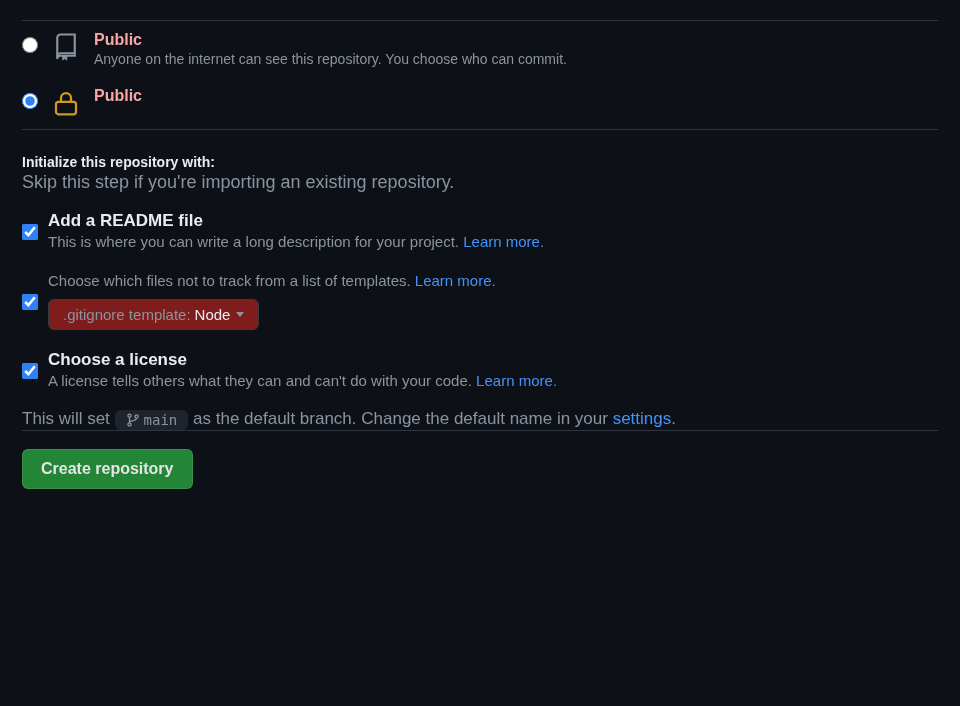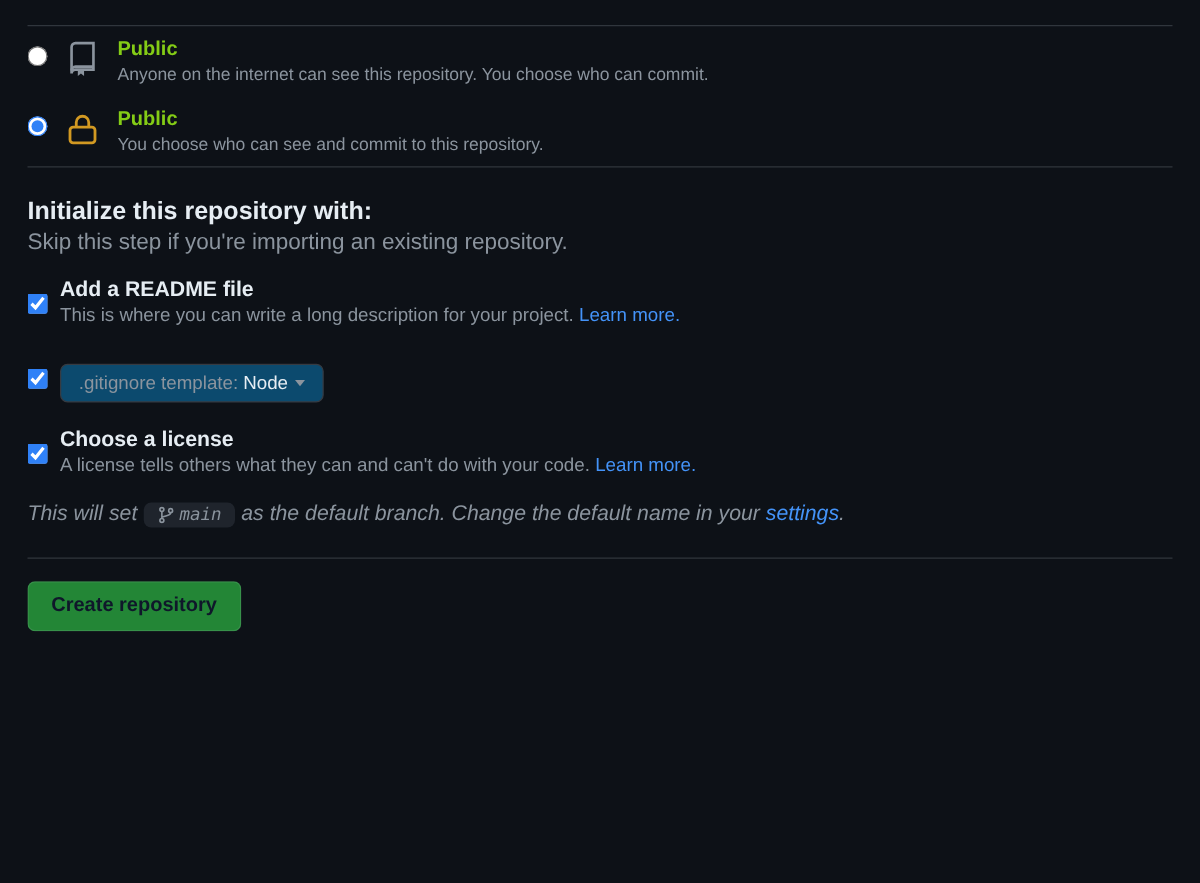--- a/index.html
+++ b/index.html
@@ -35,29 +35,29 @@
     margin-right: 12px;
     display: flex;
     align-items: center;
     justify-content: center;
     flex-shrink: 0;
   }
   .radio-text { flex: 1; }
   .radio-title {
     font-size: 16px;
     font-weight: 600;
-    color: #84cc16;
+    color: #fca5a5;
     margin-bottom: 2px;
   }
   .radio-desc {
     font-size: 14px;
     color: #8b949e;
   }
   .section-title {
-    font-size: 20px;
+    font-size: 14px;
     font-weight: 700;
     color: #e6edf3;
     margin-top: 24px;
     margin-bottom: 2px;
   }
   .section-sub {
     font-size: 18px;
     color: #8b949e;
     margin-bottom: 18px;
   }
@@ -85,21 +85,21 @@
     color: #8b949e;
     margin-top: 2px;
   }
   .check-desc a, .note a {
     color: #4493f8;
     text-decoration: none;
   }
   .btn-select {
     display: inline-flex;
     align-items: center;
-    background: #0c4a6e;
+    background: #7f1d1d;
     border: 1px solid #363b42;
     color: #c9d1d9;
     font-size: 15px;
     padding: 6px 14px;
     border-radius: 6px;
     margin-top: 10px;
     cursor: pointer;
   }
   .btn-select .label { color: #8b949e; margin-right: 4px; }
   .btn-select .value { color: #e6edf3; font-weight: 500; }
@@ -107,38 +107,36 @@
     margin-left: 6px;
     width: 0; height: 0;
     border-left: 4px solid transparent;
     border-right: 4px solid transparent;
     border-top: 5px solid #8b949e;
   }
   .note {
     font-size: 17px;
     color: #8b949e;
     margin-top: 8px;
-    margin-bottom: 24px;
-    font-style: italic;
   }
   .branch-pill {
     display: inline-flex;
     align-items: center;
     background: #1f242c;
     border-radius: 6px;
     padding: 2px 11px;
     color: #8b949e;
     font-family: ui-monospace, SFMono-Regular, Menlo, monospace;
     font-size: 14px;
     vertical-align: middle;
   }
   .branch-pill svg { margin-right: 4px; }
   .btn-primary {
     background: #238636;
-    color: #0f172a;
+    color: #e5e5e5;
     border: 1px solid rgba(240,246,252,0.1);
     font-size: 16px;
     font-weight: 600;
     padding: 10px 18px;
     border-radius: 6px;
     cursor: pointer;
   }
 </style>
 </head>
 <body>
@@ -165,21 +163,20 @@
 <div class="radio-row">
   <input type="radio" name="vis" class="radio-input" checked="" style="">
   <span class="radio-icon">
     <svg width="30" height="30" viewBox="0 0 24 24" fill="none" stroke="#d29922" stroke-width="1.8">
       <rect x="4" y="11" width="16" height="10" rx="2"></rect>
       <path d="M8 11V8a4 4 0 0 1 8 0v3"></path>
     </svg>
   </span>
   <div class="radio-text">
     <div class="radio-title">Public</div>
-    <div class="radio-desc">You choose who can see and commit to this repository.</div>
   </div>
 </div>
 
 <hr class="hr">
 
 <div class="section-title">Initialize this repository with:</div>
 <div class="section-sub">Skip this step if you're importing an existing repository.</div>
 
 <div class="check-row">
   <input type="checkbox" class="check-input" checked="" style="">
@@ -187,20 +184,23 @@
     <div class="check-title">Add a README file</div>
     <div class="check-desc">
       <span>This is where you can write a long description for your project. </span><a href="#">Learn more.</a>
     </div>
   </div>
 </div>
 
 <div class="check-row">
   <input type="checkbox" class="check-input" checked="" style="">
   <div class="check-body">
+    <div class="check-desc">
+      <span>Choose which files not to track from a list of templates. </span><a href="#">Learn more.</a>
+    </div>
     <button class="btn-select">
       <span class="label">.gitignore template:</span>
       <span class="value">Node</span>
       <span class="caret"></span>
     </button>
   </div>
 </div>
 
 <div class="check-row">
   <input type="checkbox" class="check-input" checked="" style="">

